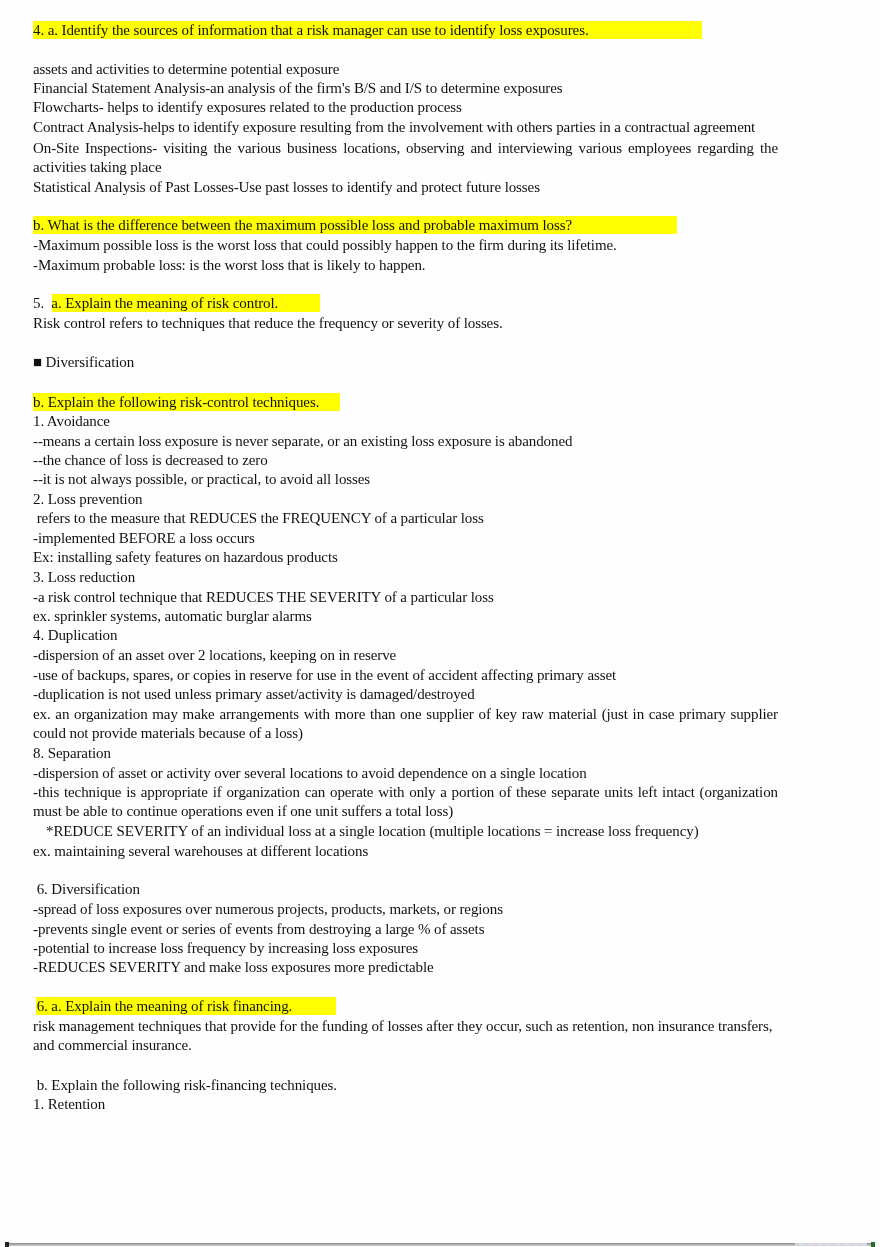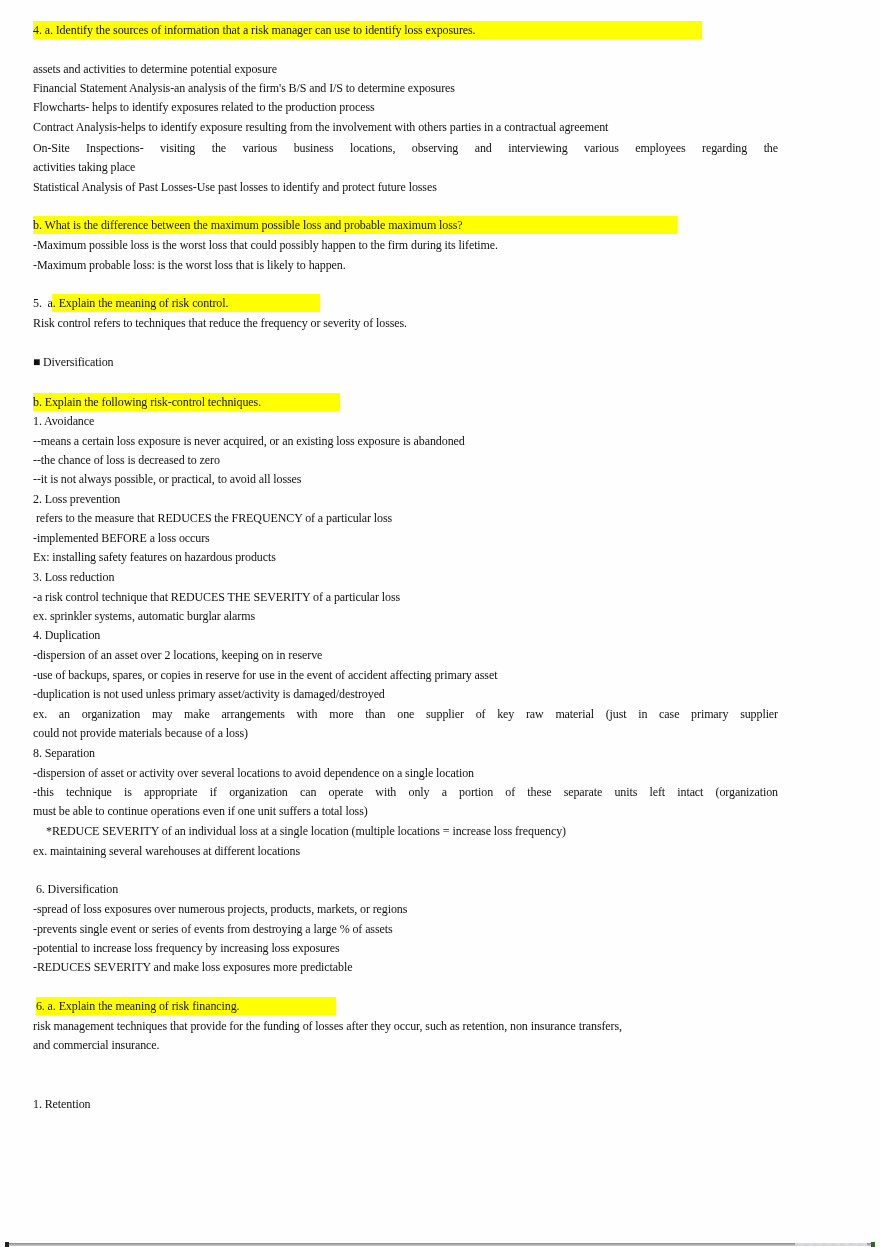--- a/index.html
+++ b/index.html
@@ -1,19 +1,19 @@
 <!DOCTYPE html>
 <html><head>
 <meta charset="utf-8">
 <style>
   html, body { margin: 0; padding: 0; background: #ffffff; }
   body { width: 880px; height: 1247px; position: relative; overflow: hidden;
          font-family: "Liberation Serif", "DejaVu Serif", serif; color: #111; }
   .page { position: absolute; left: 0; top: 0; width: 880px; height: 1247px; background: #fefefe; }
-  .ln { position: absolute; left: 33px; font-size: 12px; line-height: 18px; white-space: nowrap; letter-spacing: -0.1px; }
+  .ln { position: absolute; left: 33px; font-size: 15px; line-height: 18px; white-space: nowrap; letter-spacing: -0.1px; }
   .ln.just { width: 745px; text-align: justify; text-align-last: justify; white-space: normal; }
   .hl { position: absolute; background: #ffff00; height: 18px; }
   .footer-bar { position: absolute; left: 6px; right: 6px; top: 1243px; height: 3px;
                 background: linear-gradient(#888, #d0d0d0); }
   .footer-cap-l { position: absolute; left: 5px; top: 1242px; width: 4px; height: 5px; background: #222; }
   .footer-cap-r { position: absolute; right: 5px; top: 1242px; width: 4px; height: 5px; background: #2a6a2a; }
   .footer-noise { position: absolute; left: 795px; width: 72px; top: 1243px; height: 3px;
                   background: repeating-linear-gradient(90deg, #e8c8e0 0 3px, #c8e0d0 3px 6px, #d8d8f0 6px 9px); }
 </style>
 </head>
@@ -42,21 +42,21 @@
 
   <div class="ln" style="top:294px;">
     <span style="white-space:pre;">5.  </span><span>a. Explain the meaning of risk control.</span>
   </div>
   <div class="ln" style="top:314px;">Risk control refers to techniques that reduce the frequency or severity of losses.</div>
   <div class="ln" style="top:353px;">■ Diversification</div>
 
   <div class="ln" style="top:393px;">b. Explain the following risk-control techniques.</div>
 
   <div class="ln" style="top:412px;">1. Avoidance</div>
-  <div class="ln" style="top:432px;">--means a certain loss exposure is never acquired, or an existing loss exposure is abandoned</div>
+  <div class="ln" style="top:432px;">--means a certain loss exposure is never separate, or an existing loss exposure is abandoned</div>
   <div class="ln" style="top:451px;">--the chance of loss is decreased to zero</div>
   <div class="ln" style="top:470px;">--it is not always possible, or practical, to avoid all losses</div>
 
   <div class="ln" style="top:490px;">2. Loss prevention</div>
   <div class="ln" style="top:509px; white-space:pre;"> refers to the measure that REDUCES the FREQUENCY of a particular loss</div>
   <div class="ln" style="top:529px;">-implemented BEFORE a loss occurs</div>
   <div class="ln" style="top:548px;">Ex: installing safety features on hazardous products</div>
 
   <div class="ln" style="top:568px;">3. Loss reduction</div>
   <div class="ln" style="top:588px;">-a risk control technique that REDUCES THE SEVERITY of a particular loss</div>
@@ -79,19 +79,20 @@
   <div class="ln" style="top:880px; white-space:pre;"> 6. Diversification</div>
   <div class="ln" style="top:900px;">-spread of loss exposures over numerous projects, products, markets, or regions</div>
   <div class="ln" style="top:920px;">-prevents single event or series of events from destroying a large % of assets</div>
   <div class="ln" style="top:939px;">-potential to increase loss frequency by increasing loss exposures</div>
   <div class="ln" style="top:958px;">-REDUCES SEVERITY and make loss exposures more predictable</div>
 
   <div class="ln" style="top:997px; white-space:pre;"> 6. a. Explain the meaning of risk financing.</div>
   <div class="ln" style="top:1017px;">risk management techniques that provide for the funding of losses after they occur, such as retention, non insurance transfers,</div>
   <div class="ln" style="top:1036px;">and commercial insurance.</div>
 
+  <div class="ln" style="top:1076px; white-space:pre;"> b. Explain the following risk-financing techniques.</div>
   <div class="ln" style="top:1095px;">1. Retention</div>
 
   <div class="footer-bar"></div>
   <div class="footer-noise"></div>
   <div class="footer-cap-l"></div>
   <div class="footer-cap-r"></div>
 </div>
 
 </body></html>

